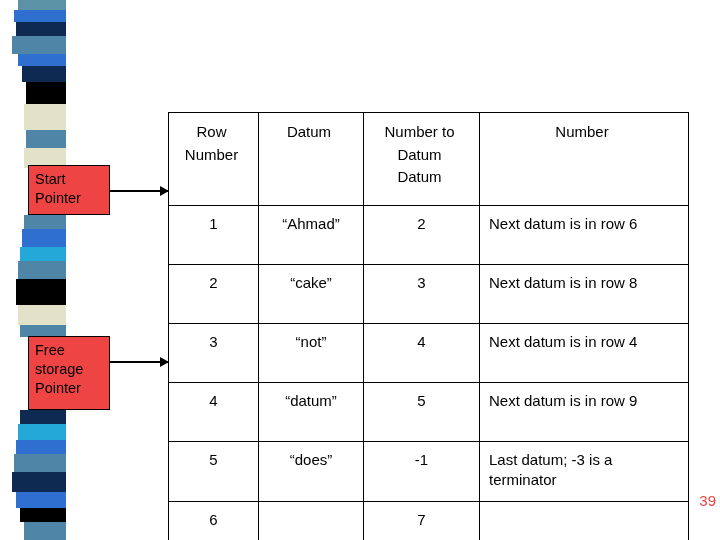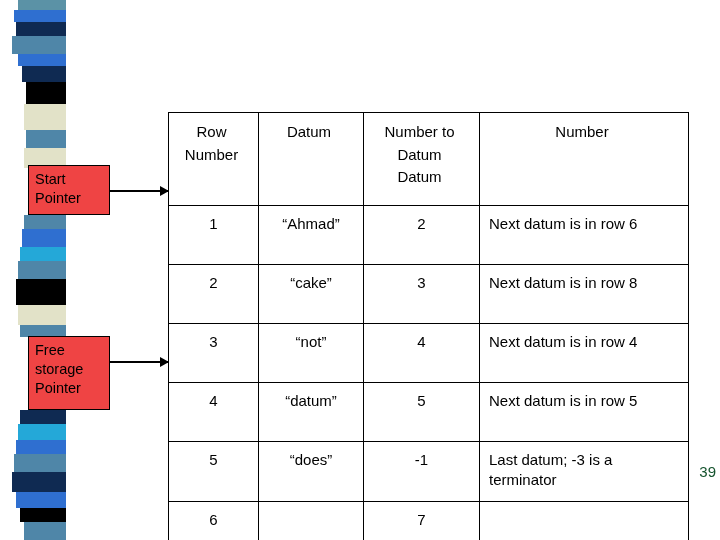--- a/index.html
+++ b/index.html
@@ -114,23 +114,23 @@
     height: 40px;
   }
   .c-center { text-align: center; }
   .c-left   { text-align: left; }
   .cmt      { padding-left: 9px !important; }
 
   
   #page-number {
     position: absolute;
     right: 4px;
-    top: 463px;
+    top: 492px;
     font-size: 15px;
-    color: #14532d;
+    color: #ef4444;
   }
 </style>
 </head>
 <body>
 
 <div id="left-strip">
     <div class="band" style="top: 0px; height: 10px; left: 18px; width: 48px; background: rgb(91, 146, 166);"></div>
     <div class="band" style="top: 10px; height: 12px; left: 14px; width: 52px; background: rgb(47, 111, 208);"></div>
     <div class="band" style="top: 22px; height: 14px; left: 16px; width: 50px; background: rgb(15, 42, 82);"></div>
     <div class="band" style="top: 36px; height: 18px; left: 12px; width: 54px; background: rgb(79, 134, 168);"></div>
@@ -216,21 +216,21 @@
       <tr>
         <td class="c-center">3</td>
         <td class="c-center">“not”</td>
         <td class="c-center">4</td>
         <td class="c-left cmt">Next datum is in row 4</td>
       </tr>
       <tr>
         <td class="c-center">4</td>
         <td class="c-center">“datum”</td>
         <td class="c-center">5</td>
-        <td class="c-left cmt">Next datum is in row 5</td>
+        <td class="c-left cmt">Next datum is in row 9</td>
       </tr>
       <tr>
         <td class="c-center">5</td>
         <td class="c-center">“does”</td>
         <td class="c-center">-1</td>
         <td class="c-left cmt">Last datum; -3 is a terminator</td>
       </tr>
       <tr>
         <td class="c-center">6</td>
         <td class="c-center"></td>

